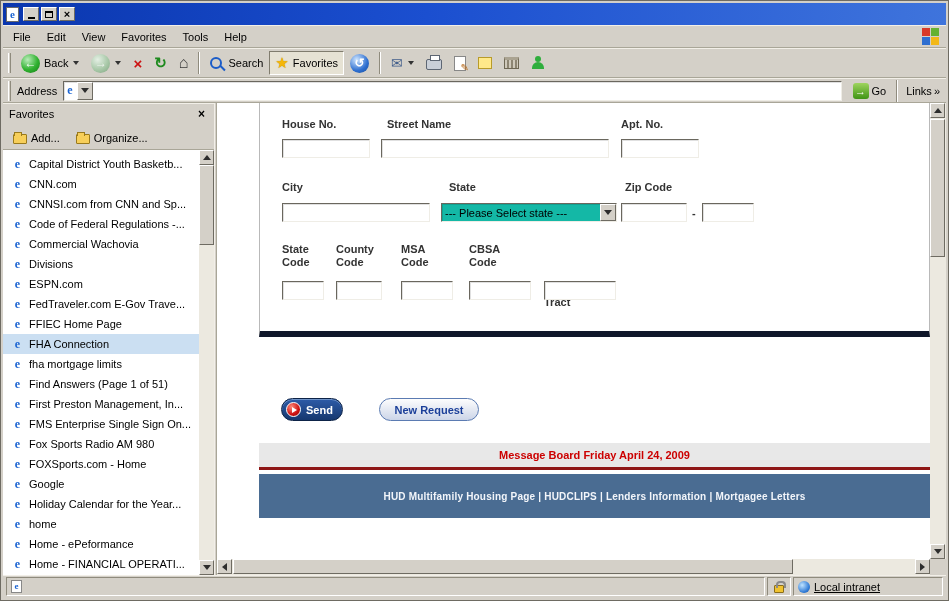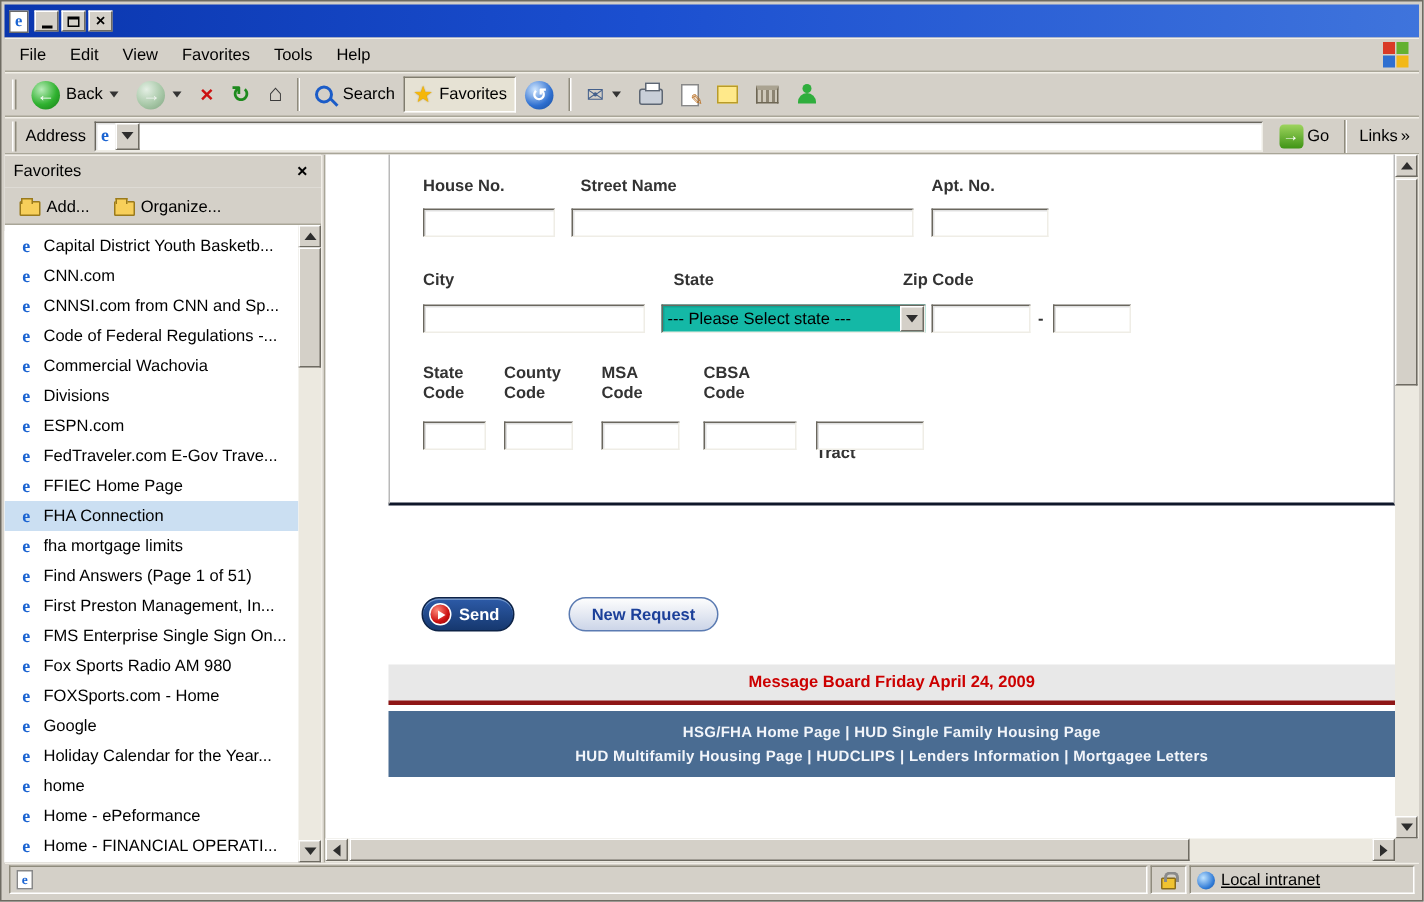--- a/index.html
+++ b/index.html
@@ -133,21 +133,21 @@
              box-shadow:inset 1px 0 0 #f2efe8, inset -1px 0 0 #a9a698; }
 
   
   .content { position:absolute; left:214px; top:0; width:729px; height:472px; background:#fff; }
   .content-vsb { left:713px; top:0; width:16px; height:456px; }
   .content-hsb { left:0; top:456px; width:713px; height:16px; }
   .sb-corner { position:absolute; left:713px; top:456px; width:16px; height:16px; background:#d4d0c8; }
 
   
   .form-panel { position:absolute; left:42px; top:0; width:671px; height:234px;
-                border-left:1px solid #b9b9b9; border-bottom:2px solid #0f172a; border-right:1px solid #b9b9b9; }
+                border-left:1px solid #b9b9b9; border-bottom:6px solid #0f172a; border-right:1px solid #b9b9b9; }
   .flabel { position:absolute; font:bold 11px "Liberation Sans", sans-serif; color:#333; line-height:13px; }
   .tin { position:absolute; height:19px; border:1px solid; border-color:#6a675e #efede6 #efede6 #6a675e;
          background:#fff; font:11px "Liberation Sans", sans-serif; padding:0 3px;
          box-shadow:inset 1px 1px 0 rgba(0,0,0,.12); }
   .sel { position:absolute; height:19px; border:1px solid; border-color:#6a675e #efede6 #efede6 #6a675e;
          background:#14b8a6; display:flex; align-items:center; box-shadow:inset 1px 1px 0 rgba(0,0,0,.12); cursor:pointer; }
   .sel-text { flex:1; font:11px "Liberation Sans", sans-serif; padding-left:3px; white-space:nowrap; overflow:hidden; }
   .sel-btn { width:16px; height:17px; background:#d4d0c8; border:1px solid; border-color:#fff #6e6b62 #6e6b62 #fff;
              display:flex; align-items:center; justify-content:center; }
   .zip-dash { position:absolute; font:bold 11px "Liberation Sans", sans-serif; color:#333; }
@@ -431,21 +431,21 @@
 
           <span class="flabel" style="left:22px;top:15px;">House No.</span>
           <span class="flabel" style="left:127px;top:15px;">Street Name</span>
           <span class="flabel" style="left:361px;top:15px;">Apt. No.</span>
           <input class="tin" style="left: 22px; top: 36px; width: 88px;">
           <input class="tin" style="left: 121px; top: 36px; width: 228px;">
           <input class="tin" style="left: 361px; top: 36px; width: 78px;">
 
           <span class="flabel" style="left:22px;top:78px;">City</span>
           <span class="flabel" style="left:189px;top:78px;">State</span>
-          <span class="flabel" style="left:342px;top:78px;">Zip Code</span>
+          <span class="flabel" style="left:365px;top:78px;">Zip Code</span>
           <input class="tin" style="left: 22px; top: 100px; width: 148px;">
           <span class="sel" style="left:181px;top:100px;width:176px;">
             <span class="sel-text">--- Please Select state ---</span>
             <span class="sel-btn">
                 <span class="t-dn"></span>
               </span>
           </span>
           <input class="tin" style="left: 361px; top: 100px; width: 66px;">
           <span class="zip-dash" style="left:432px;top:104px;">-</span>
           <input class="tin" style="left: 442px; top: 100px; width: 52px;">
@@ -468,21 +468,20 @@
             </span>
           <span class="send-label">Send</span>
         </button>
         <button class="newreq-btn">New Request</button>
 
         <div class="msg-band">
           <span class="msg-text">Message Board Friday April 24, 2009</span>
         </div>
 
         <div class="footer-band">
-          <div class="f-line"><span class="flink">HSG/FHA Home Page</span><span class="fsep">|</span><span class="flink">HUD Single Family Housing Page</span></div>
           <div class="f-line"><span class="flink">HUD Multifamily Housing Page</span><span class="fsep">|</span><span class="flink">HUDCLIPS</span><span class="fsep">|</span><span class="flink">Lenders Information</span><span class="fsep">|</span><span class="flink">Mortgagee Letters</span></div>
         </div>
 
         <div class="sb-track content-vsb">
           <span class="scroll-btn" style="left:0;top:0;">
               <span class="t-up"></span>
             </span>
           <span class="thumb" style="left:0;top:16px;width:15px;height:138px;"></span>
           <span class="scroll-btn" style="left:0;top:441px;">
               <span class="t-dn"></span>

